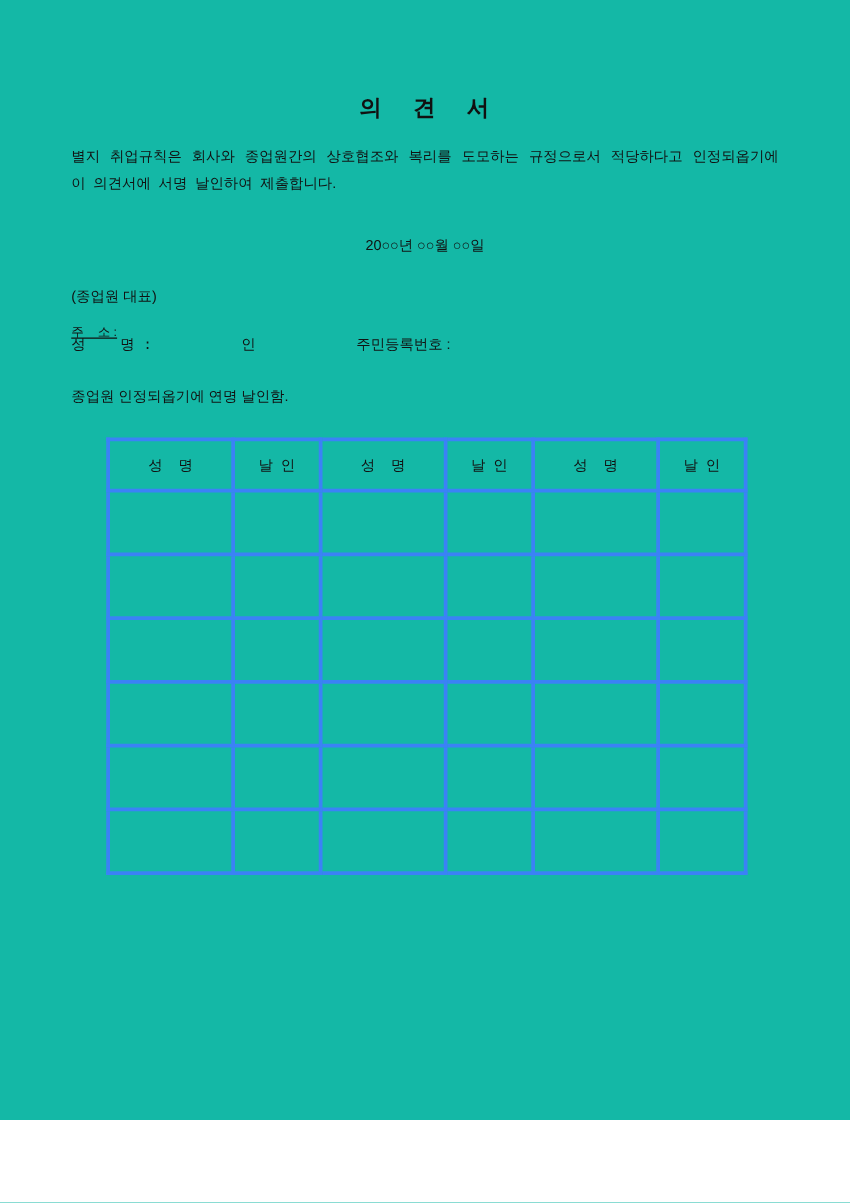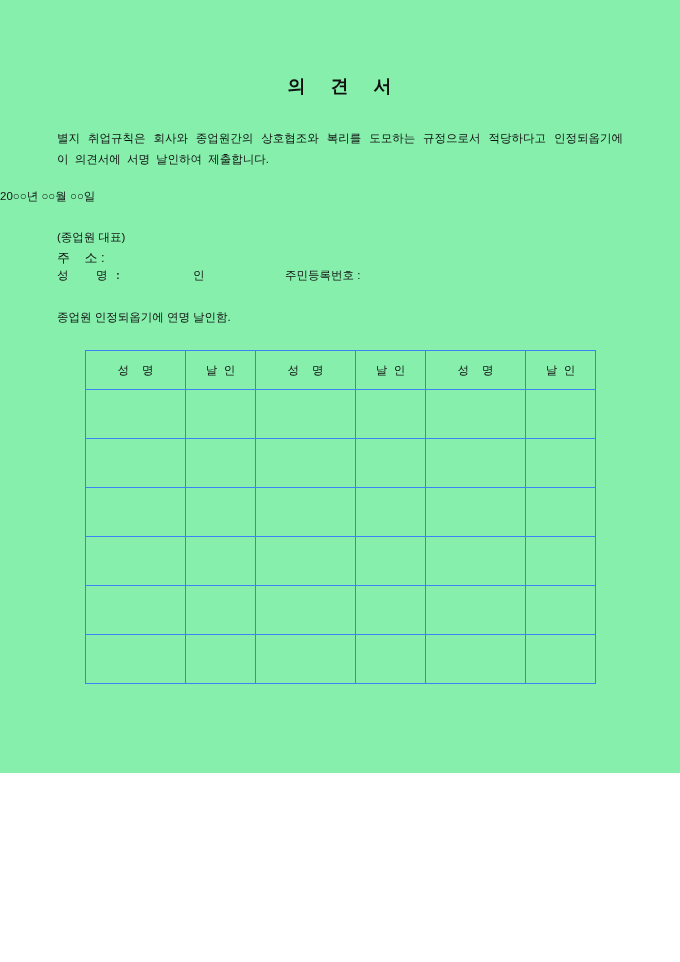--- a/index.html
+++ b/index.html
@@ -1,63 +1,63 @@
 <!DOCTYPE html>
 <html><head>
 <meta charset="utf-8">
 <style>
   html,body{margin:0;padding:0;background:#ffffff;}
   .page{
     position:relative;
     width:680px;
-    height:773px;
-    background:#86efac;
+    height:896px;
+    background:#14b8a6;
     font-family:"Liberation Sans","DejaVu Sans",sans-serif;
     color:#111111;
     overflow:hidden;
   }
   .abs{position:absolute;}
   .doc-title{
     top:74px;left:0;width:680px;
     text-align:center;
     font-size:18px;
     font-weight:bold;
     white-space:pre;
     letter-spacing:1px;
   }
   .body-par{
-    top:128px;left:57px;width:566px;
+    top:116px;left:57px;width:566px;
     font-size:11.5px;
     line-height:21px;
     text-align:justify;
     word-spacing:3px;
   }
   .date-line{
     top:189px;left:0;width:680px;
-    text-align:left;
+    text-align:center;
     font-size:11.5px;
     white-space:pre;
   }
   .rep-line{top:230px;left:57px;font-size:11.5px;white-space:pre;}
-  .addr-line{top:249px;left:57px;font-size:13px;white-space:pre;}
+  .addr-line{top:259px;left:57px;font-size:10px;white-space:pre;text-decoration:underline;}
   .name-line{top:268px;left:57px;width:566px;height:16px;font-size:11.5px;}
   .name-line .lbl{position:absolute;left:0;top:0;white-space:pre;font-family:Liberation Mono, monospace;}
   .name-line .seal{position:absolute;left:136px;top:0;white-space:pre;}
   .name-line .rrn{position:absolute;left:208px;top:0;white-space:pre;margin-left:20px;}
   .note-line{top:310px;left:57px;font-size:11.5px;white-space:pre;}
   table.sig{
     position:absolute;
     top:350px;left:85px;
     width:510px;
     border-collapse:collapse;
     table-layout:fixed;
     font-size:11.5px;
   }
   table.sig th, table.sig td{
-    border:1px solid #3b82f6;
+    border:3px solid #3b82f6;
     padding:0;
   }
   table.sig th{
     height:38px;
     font-weight:normal;
     text-align:center;
     vertical-align:middle;
     white-space:pre;
   }
   table.sig td{height:48px;}

